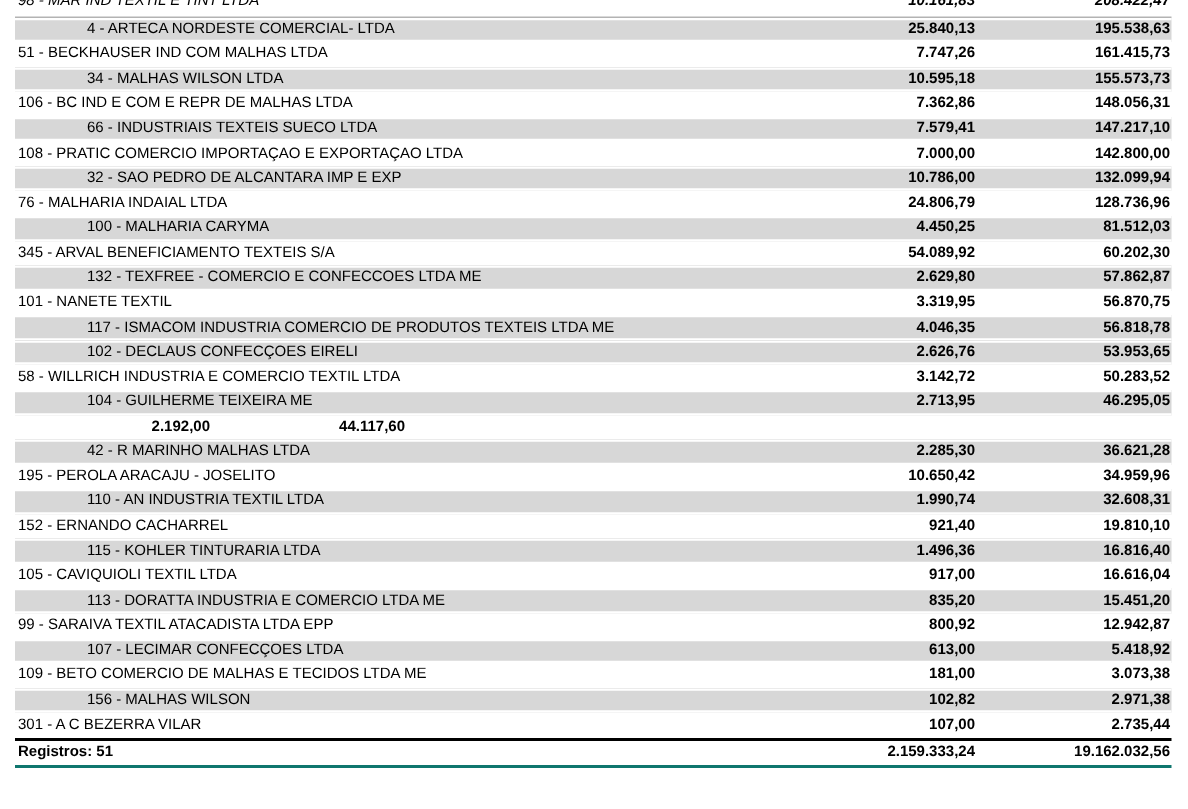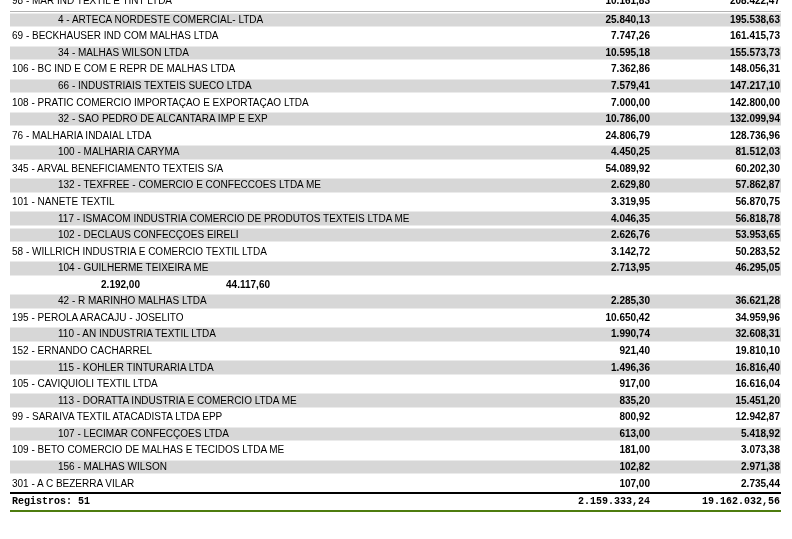--- a/index.html
+++ b/index.html
@@ -34,47 +34,47 @@
   }
   .row.striped {
     background: #d7d7d7;
     box-shadow: inset 0 1.5px 0 #ffffff, inset 0 -1.5px 0 #ffffff;
     padding-left: 46px;
   }
   .partial-clip {
     height: 10.5px;
     overflow: hidden;
     border-bottom: 1px solid #b3b3b3;
+    font-style: italic;
   }
   .partial-clip .row {
     margin-top: -7px;
   }
   .c-client {
     flex: 1;
     padding-left: 2px;
     overflow: hidden;
     text-overflow: clip;
   }
   .c-qty, .c-val {
     width: 130px;
     text-align: right;
     font-weight: 700;
   }
   .footer-row {
     display: flex;
     align-items: center;
     height: 20px;
     border-top: 2px solid #000000;
-    border-bottom: 2px solid #4d7c0f;
+    border-bottom: 2px solid #0f766e;
     font-size: 10px;
     font-weight: 700;
     padding-right: 1px;
     box-sizing: border-box;
     white-space: nowrap;
-    font-family: Liberation Mono, monospace;
   }
   .footer-row .c-client { font-weight: 700; }
 </style>
 </head>
 <body>
 
 <div class="page">
   <div class="report">
     <div id="rows">
         <div class="partial-clip">
@@ -83,21 +83,21 @@
             <div class="c-qty">10.161,83</div>
             <div class="c-val">208.422,47</div>
           </div>
         </div>
         <div class="row striped">
           <div class="c-client">4 - ARTECA NORDESTE COMERCIAL- LTDA</div>
           <div class="c-qty">25.840,13</div>
           <div class="c-val">195.538,63</div>
         </div>
         <div class="row">
-          <div class="c-client">69 - BECKHAUSER IND COM MALHAS LTDA</div>
+          <div class="c-client">51 - BECKHAUSER IND COM MALHAS LTDA</div>
           <div class="c-qty">7.747,26</div>
           <div class="c-val">161.415,73</div>
         </div>
         <div class="row striped">
           <div class="c-client">34 - MALHAS WILSON LTDA</div>
           <div class="c-qty">10.595,18</div>
           <div class="c-val">155.573,73</div>
         </div>
         <div class="row">
           <div class="c-client">106 - BC IND E COM E REPR DE MALHAS LTDA</div>

